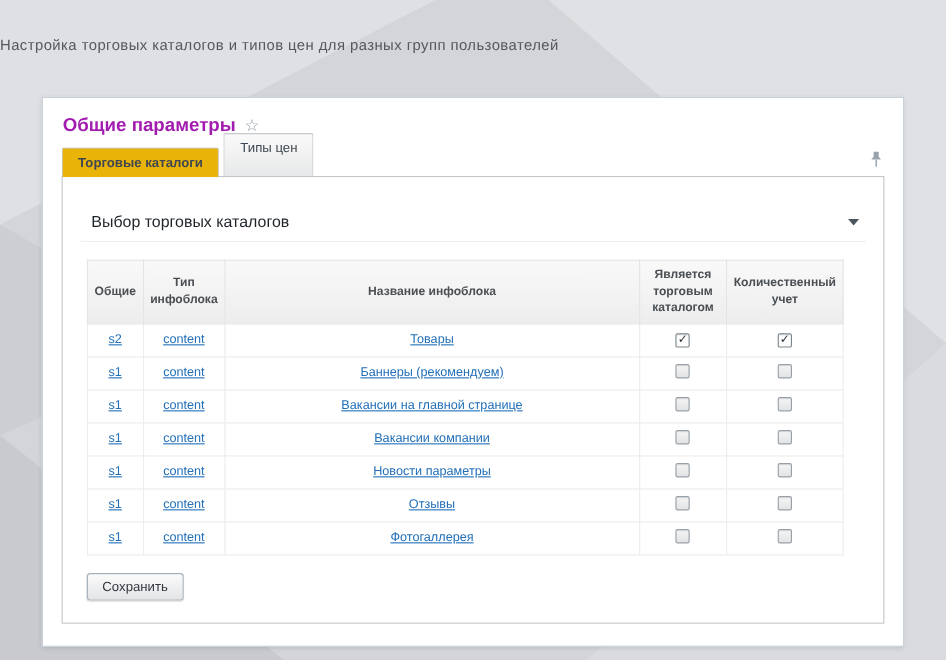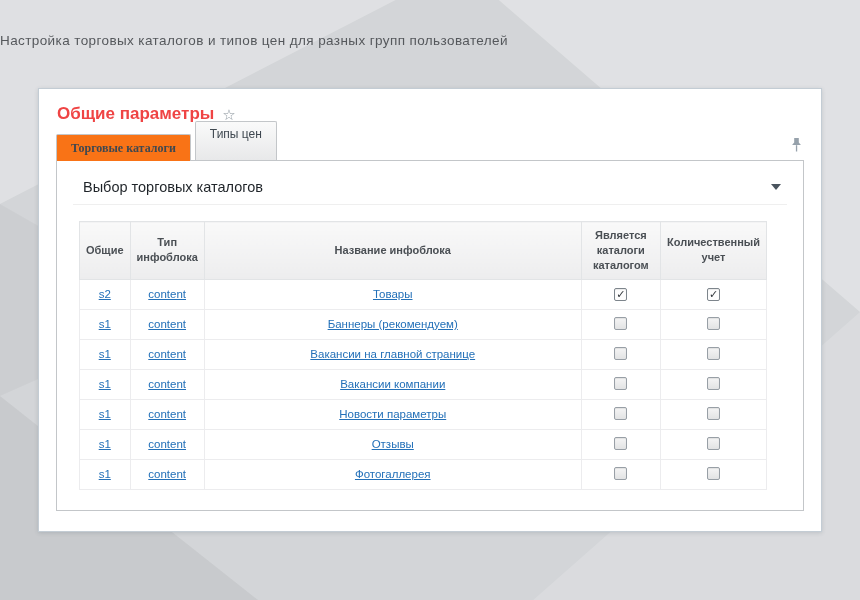--- a/index.html
+++ b/index.html
@@ -22,41 +22,41 @@
     font-size:13.5px;color:#55585c;letter-spacing:.4px;
   }
 
   .panel{
     position:absolute;left:38px;top:88px;width:784px;box-sizing:border-box;
     background:#ffffff;border:1px solid #c3ccd4;
     box-shadow:0 1px 4px rgba(60,75,90,.18);
     padding:13px 17px 20px 17px;
   }
   .panel-header{display:flex;align-items:center;padding:2px 0 10px 1px;}
-  .page-title{font-size:17px;font-weight:bold;color:#ef4444;margin:0;}
+  .page-title{font-size:17px;font-weight:bold;color:#a21caf;margin:0;}
   .star{margin-left:8px;font-size:15px;color:#8b959d;cursor:pointer;line-height:1;}
 
   .tabs-row{position:relative;display:flex;align-items:flex-end;height:27px;padding-left:0;}
   .tab{
     box-sizing:border-box;height:40px;line-height:24px;padding:0 14px;
     font-size:12px;color:#3f4850;cursor:pointer;
     border:1px solid #c3c6c9;border-bottom:none;
     border-radius:2px 2px 0 0;margin-right:4px;
     background:linear-gradient(#fafafa,#e7e8e9);
   }
   .tab.active{
-    background:#f97316;font-weight:bold;height:27px;line-height:26px;
-    position:relative;z-index:2;font-family:Liberation Serif, serif;
+    background:#eab308;font-weight:bold;height:27px;line-height:26px;
+    position:relative;z-index:2;
   }
   .pin{position:absolute;right:2px;top:3px;cursor:pointer;line-height:0;}
 
   .content-box{
     position:relative;z-index:1;margin-top:-1px;
     border:1px solid #c3c6c9;background:#fff;
-    padding:11px 16px 20px 16px;
+    padding:26px 16px 20px 16px;
   }
   .section-header{
     position:relative;padding:7px 28px 9px 10px;
     font-size:14.5px;color:#1f2429;
     border-bottom:1px solid #efefef;
   }
   .collapse-arrow{
     position:absolute;right:6px;top:12px;width:0;height:0;cursor:pointer;
     border-left:5px solid transparent;border-right:5px solid transparent;
     border-top:6px solid #4a545e;
@@ -143,21 +143,21 @@
             <col class="col-type">
             <col class="col-name">
             <col class="col-cat">
             <col class="col-qty">
         </colgroup>
         <thead>
           <tr>
             <th>Общие</th>
             <th>Тип инфоблока</th>
             <th>Название инфоблока</th>
-            <th>Является каталоги каталогом</th>
+            <th>Является торговым каталогом</th>
             <th>Количественный учет</th>
           </tr>
         </thead>
         <tbody>
             <tr>
               <td class="c-site"><a class="lnk">s2</a></td>
               <td class="c-type"><a class="lnk">content</a></td>
               <td class="c-name"><a class="lnk">Товары</a></td>
               <td class="c-check"><span class="cb checked">✓</span></td>
               <td class="c-check"><span class="cb checked">✓</span></td>
@@ -201,14 +201,15 @@
               <td class="c-site"><a class="lnk">s1</a></td>
               <td class="c-type"><a class="lnk">content</a></td>
               <td class="c-name"><a class="lnk">Фотогаллерея</a></td>
               <td class="c-check"><span class="cb"></span></td>
               <td class="c-check"><span class="cb"></span></td>
             </tr>
           </tbody>
       </table>
     </div>
 
+    <button class="save-btn">Сохранить</button>
   </div>
 </div>
 
 </body></html>

